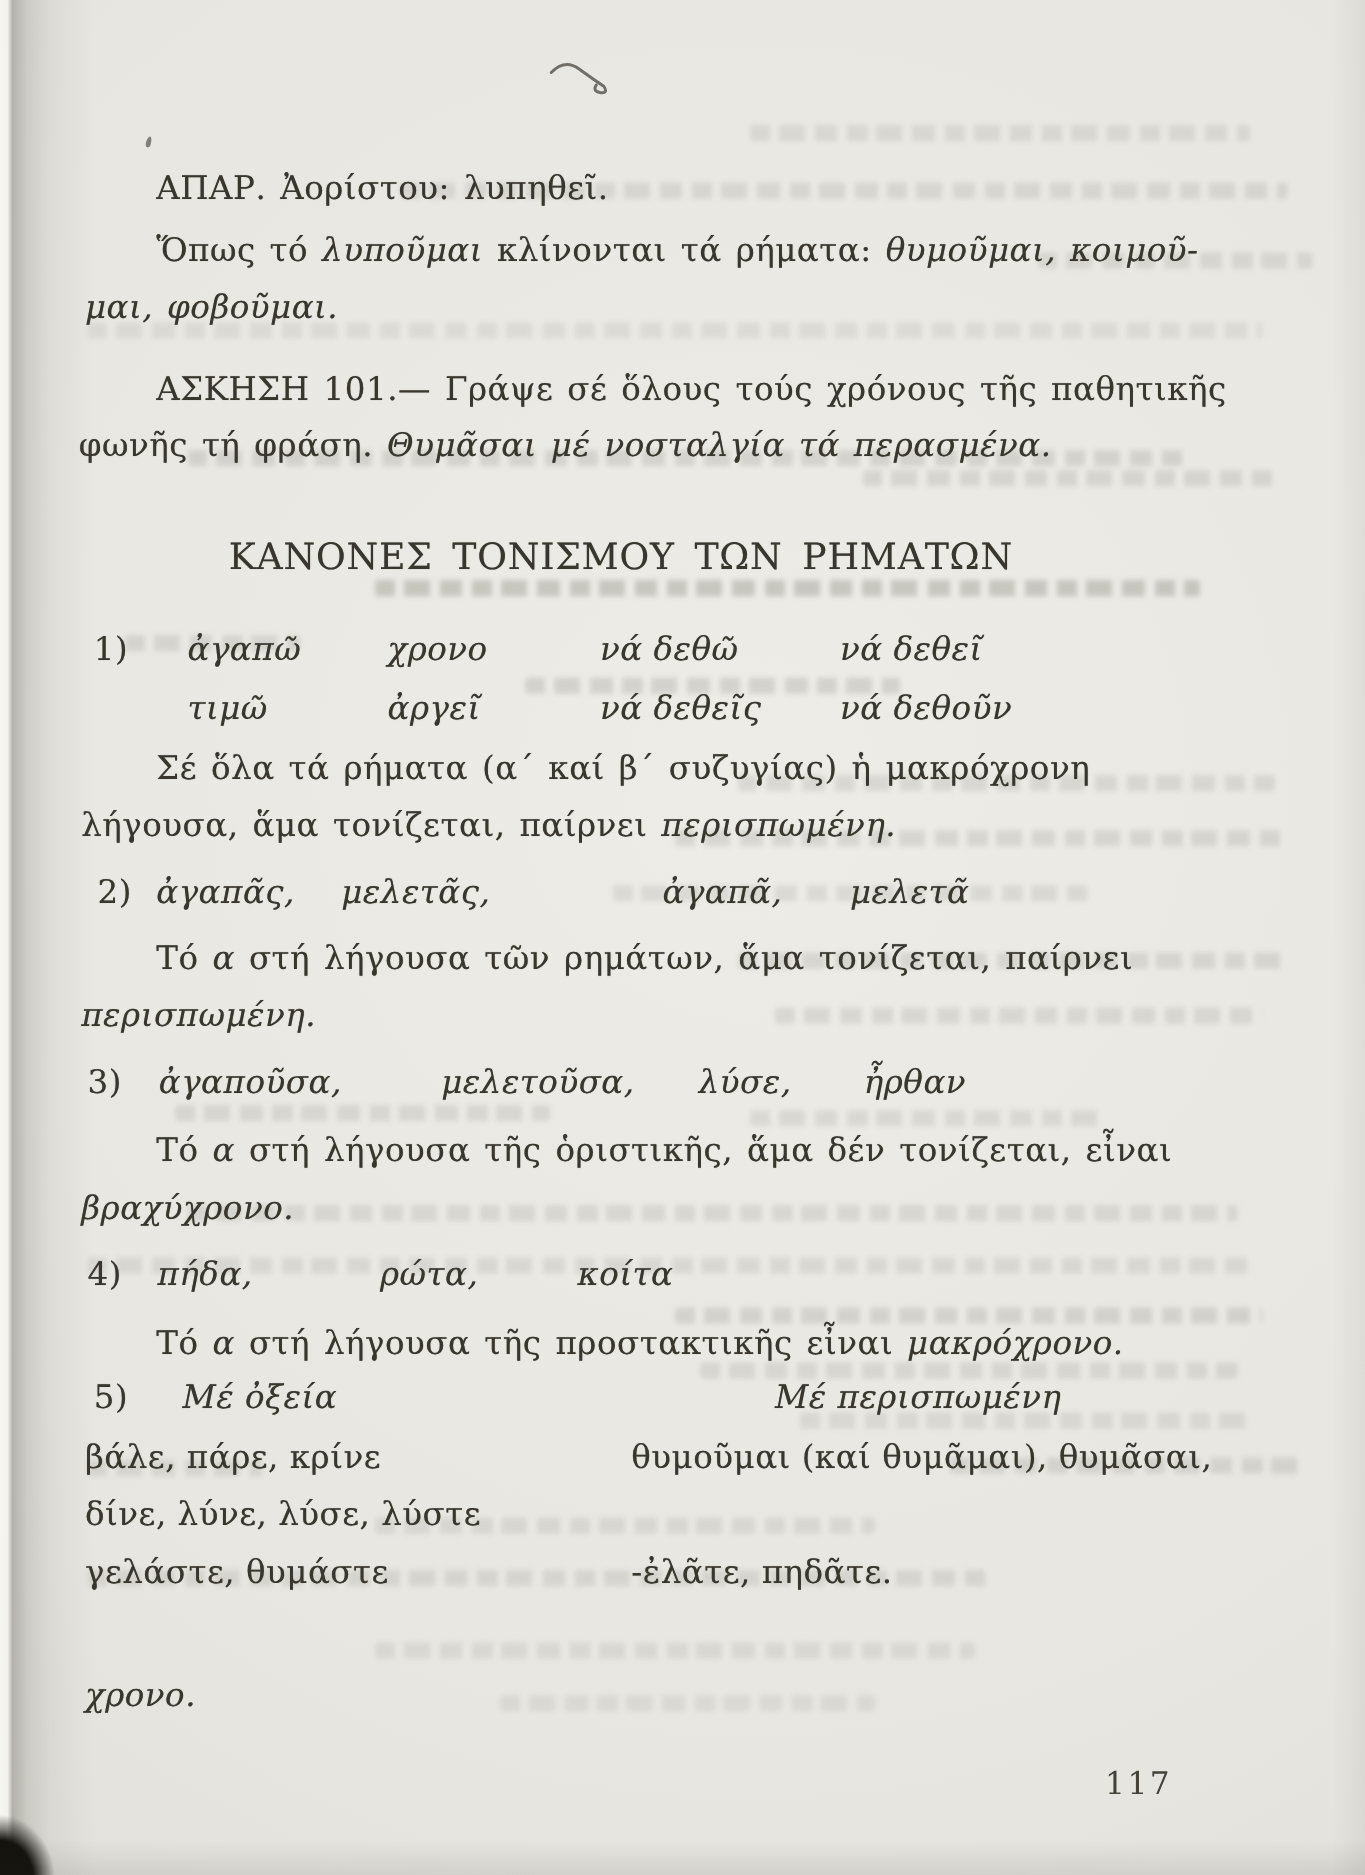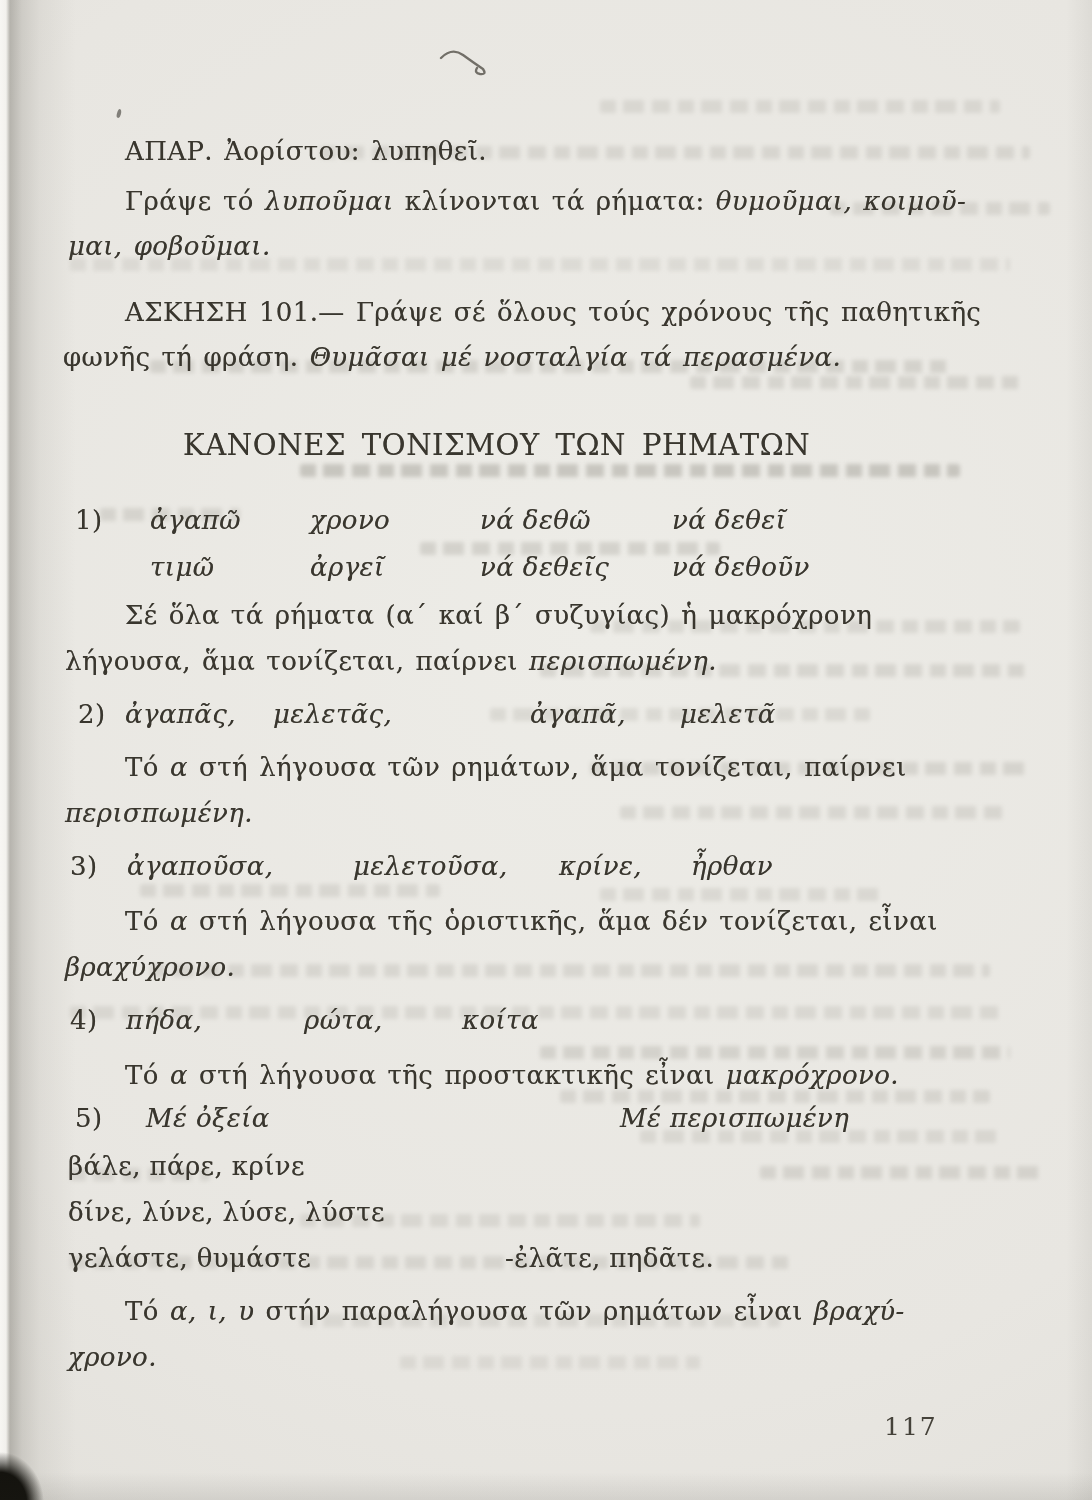--- a/index.html
+++ b/index.html
@@ -81,21 +81,21 @@
   </div>
 
   <svg class="squiggle" width="64" height="44" viewBox="0 0 64 44">
     <path d="M3,16 Q14,5 25,13 T45,27 Q49,33 42,32 Q36,31 39,26" fill="none" stroke="#55524a" stroke-width="2.4" stroke-linecap="round"></path>
   </svg>
   <div class="comma-artifact"></div>
 
 
   <div class="line" style="left:125px;top:135px"><span>ΑΠΑΡ. Ἀορίστου: λυπηθεῖ.</span></div>
 
-  <div class="line" style="left:125px;top:185px"><span>Γράψε τό </span><span class="it">λυποῦμαι</span><span> κλίνονται τά ρήματα: </span><span class="it">θυμοῦμαι, κοιμοῦ-</span></div>
+  <div class="line" style="left:125px;top:185px"><span>Ὅπως τό </span><span class="it">λυποῦμαι</span><span> κλίνονται τά ρήματα: </span><span class="it">θυμοῦμαι, κοιμοῦ-</span></div>
   <div class="line it" style="left:68px;top:230px"><span>μαι, φοβοῦμαι.</span></div>
 
   <div class="line" style="left:125px;top:296px"><span>ΑΣΚΗΣΗ 101.— Γράψε σέ ὅλους τούς χρόνους τῆς παθητικῆς</span></div>
   <div class="line" style="left:63px;top:341px"><span>φωνῆς τή φράση. </span><span class="it">Θυμᾶσαι μέ νοσταλγία τά περασμένα.</span></div>
 
   <div class="line heading" style="left:183px;top:427px"><span>ΚΑΝΟΝΕΣ ΤΟΝΙΣΜΟΥ ΤΩΝ ΡΗΜΑΤΩΝ</span></div>
 
   <div class="row" style="top:505px">
     <span class="w" style="left:75px">1)</span>
     <span class="w it" style="left:150px">ἀγαπῶ</span>
@@ -121,21 +121,21 @@
     <span class="w it" style="left:680px">μελετᾶ</span>
   </div>
 
   <div class="line" style="left:125px;top:751px"><span>Τό </span><span class="it">α</span><span> στή λήγουσα τῶν ρημάτων, ἅμα τονίζεται, παίρνει</span></div>
   <div class="line it" style="left:65px;top:797px"><span>περισπωμένη.</span></div>
 
   <div class="row" style="top:851px">
     <span class="w" style="left:70px">3)</span>
     <span class="w it" style="left:127px">ἀγαποῦσα,</span>
     <span class="w it" style="left:353px">μελετοῦσα,</span>
-    <span class="w it" style="left:559px">κρίνε,</span>
+    <span class="w it" style="left:559px">λύσε,</span>
     <span class="w it" style="left:691px">ἦρθαν</span>
   </div>
 
   <div class="line" style="left:125px;top:905px"><span>Τό </span><span class="it">α</span><span> στή λήγουσα τῆς ὁριστικῆς, ἅμα δέν τονίζεται, εἶναι</span></div>
   <div class="line it" style="left:65px;top:951px"><span>βραχύχρονο.</span></div>
 
   <div class="row" style="top:1005px">
     <span class="w" style="left:70px">4)</span>
     <span class="w it" style="left:126px">πήδα,</span>
     <span class="w it" style="left:304px">ρώτα,</span>
@@ -144,30 +144,30 @@
 
   <div class="line" style="left:125px;top:1059px"><span>Τό </span><span class="it">α</span><span> στή λήγουσα τῆς προστακτικῆς εἶναι </span><span class="it">μακρόχρονο.</span></div>
 
   <div class="row" style="top:1103px">
     <span class="w" style="left:75px">5)</span>
     <span class="w it" style="left:146px">Μέ ὀξεία</span>
     <span class="w it" style="left:620px">Μέ περισπωμένη</span>
   </div>
   <div class="row" style="top:1151px">
     <span class="w" style="left:68px">βάλε, πάρε, κρίνε</span>
+    <span class="w" style="left:505px">θυμοῦμαι (καί θυμᾶμαι), θυμᾶσαι,</span>
   </div>
   <div class="row" style="top:1197px">
     <span class="w" style="left:68px">δίνε, λύνε, λύσε, λύστε</span>
   </div>
   <div class="row" style="top:1243px">
     <span class="w" style="left:68px">γελάστε, θυμάστε</span>
     <span class="w" style="left:505px">-ἐλᾶτε, πηδᾶτε.</span>
   </div>
 
-  <div class="line" style="left:125px;top:1295px"><span>Τό </span><span class="it">α, ι, υ</span><span> στήν παραλήγουσα τῶν ρημάτων εἶναι </span><span class="it">βραχύ-</span></div>
   <div class="line it" style="left:68px;top:1341px"><span>χρονο.</span></div>
 
   <div class="pagenum" style="left:884px;top:1412px">117</div>
 
   <div class="spine"></div>
   <div class="corner-blot"></div>
   <div class="bottom-shade"></div>
   <div class="right-shade"></div>
 
 </div>

